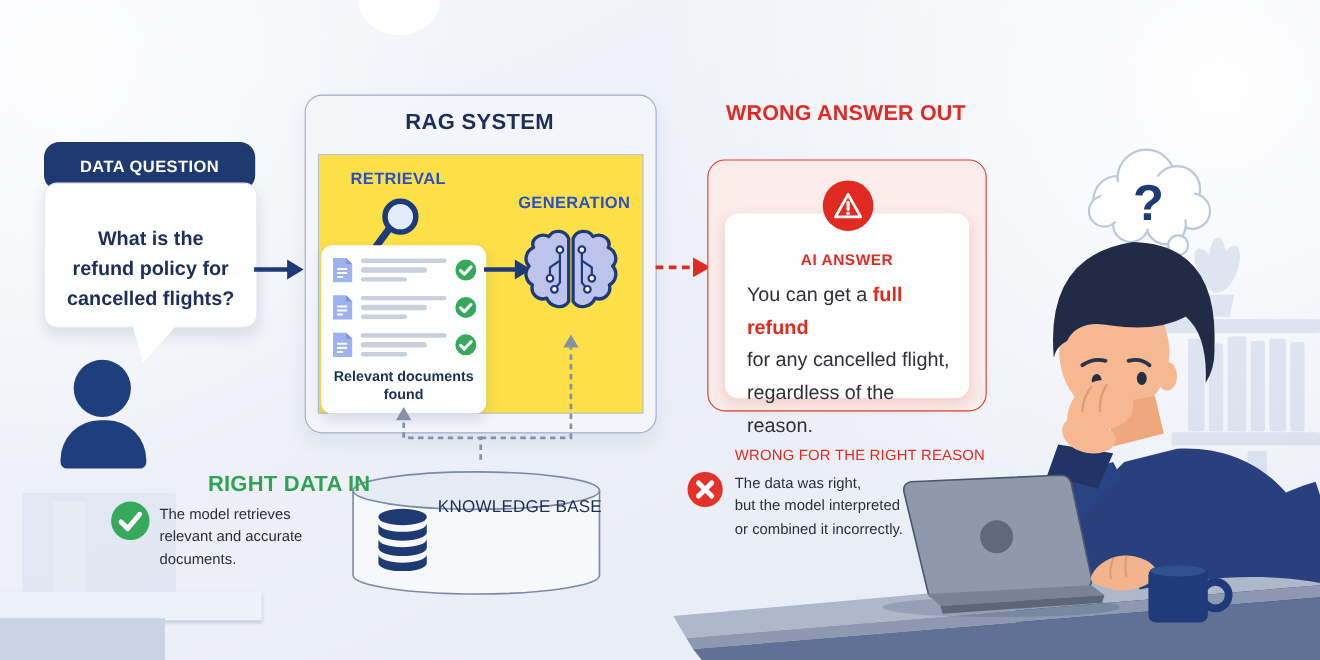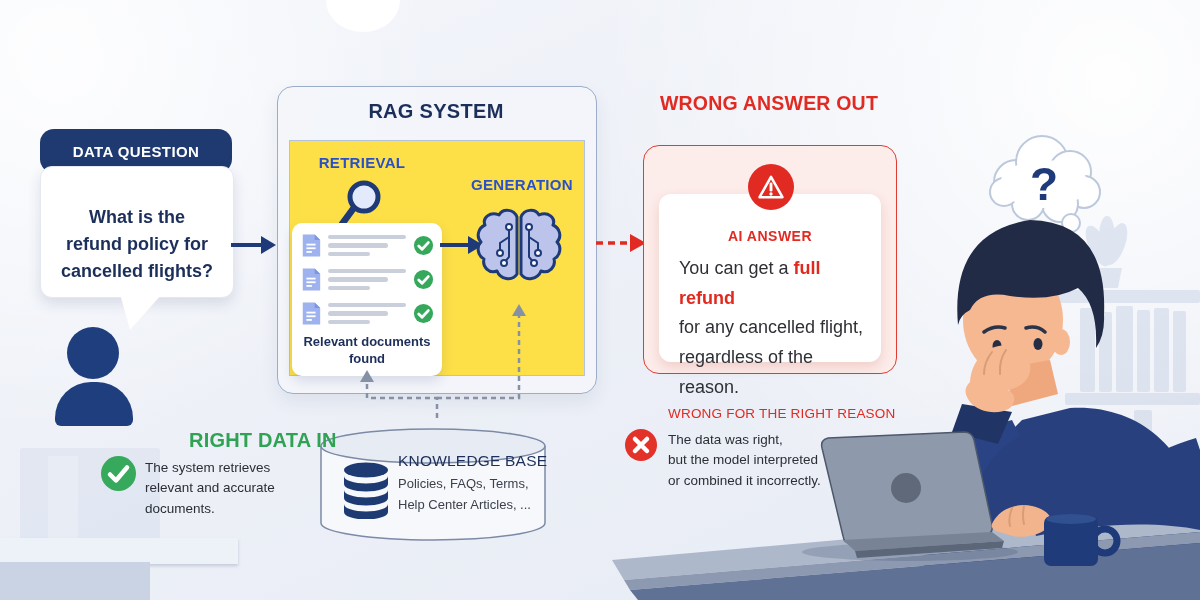--- a/index.html
+++ b/index.html
@@ -302,22 +302,20 @@
 <svg class="abs db-icon z2" width="52" height="58" viewBox="0 0 50 58">
   <g fill="#1d3a73">
     <ellipse cx="25" cy="9" rx="22" ry="7.5"></ellipse>
     <path d="M3,15 v8 a22,7.5 0 0 0 44,0 v-8 a22,7.5 0 0 1 -44,0 z"></path>
     <path d="M3,29 v8 a22,7.5 0 0 0 44,0 v-8 a22,7.5 0 0 1 -44,0 z"></path>
     <path d="M3,43 v8 a22,7.5 0 0 0 44,0 v-8 a22,7.5 0 0 1 -44,0 z"></path>
   </g>
 </svg>
 <div class="abs z2" style="left:398px;top:452px">
   <div class="kb-title">KNOWLEDGE BASE</div>
-  <div class="kb-sub pre">Policies, FAQs, Terms,
-Help Center Articles, ...</div>
 </div>
 
 <svg class="abs z2" style="left:594px;top:231px" width="54" height="24" viewBox="0 0 54 24">
   <line x1="2" y1="12" x2="38" y2="12" stroke="#e02a22" stroke-width="3.5" stroke-dasharray="7 5"></line>
   <polygon points="36,3 52,12 36,21" fill="#e02a22"></polygon>
 </svg>
 
 <div class="abs wa-heading z2">WRONG ANSWER OUT</div>
 <div class="abs answer-box z2">
   <div class="abs warning-circle">
@@ -333,21 +331,21 @@
 for any cancelled flight,
 regardless of the reason.</span></div>
   </div>
 </div>
 
 <svg class="abs check-big z2" width="37" height="37" viewBox="0 0 37 37">
   <circle cx="18.5" cy="18.5" r="17.5" fill="#37a95c"></circle>
   <polyline points="10,19.5 16,25.5 27,12.5" fill="none" stroke="#ffffff" stroke-width="4.5" stroke-linecap="round" stroke-linejoin="round"></polyline>
 </svg>
 <div class="abs rdi-heading z2">RIGHT DATA IN</div>
-<div class="abs rdi-body pre z2">The system retrieves
+<div class="abs rdi-body pre z2">The model retrieves
 relevant and accurate
 documents.</div>
 
 <svg class="abs x-circle z2" width="34" height="34" viewBox="0 0 34 34">
   <circle cx="17" cy="17" r="16" fill="#e2322a"></circle>
   <line x1="11" y1="11" x2="23" y2="23" stroke="#ffffff" stroke-width="4.5" stroke-linecap="round"></line>
   <line x1="23" y1="11" x2="11" y2="23" stroke="#ffffff" stroke-width="4.5" stroke-linecap="round"></line>
 </svg>
 <div class="abs wr-heading z2">WRONG FOR THE RIGHT REASON</div>
 <div class="abs wr-body pre z2">The data was right,

